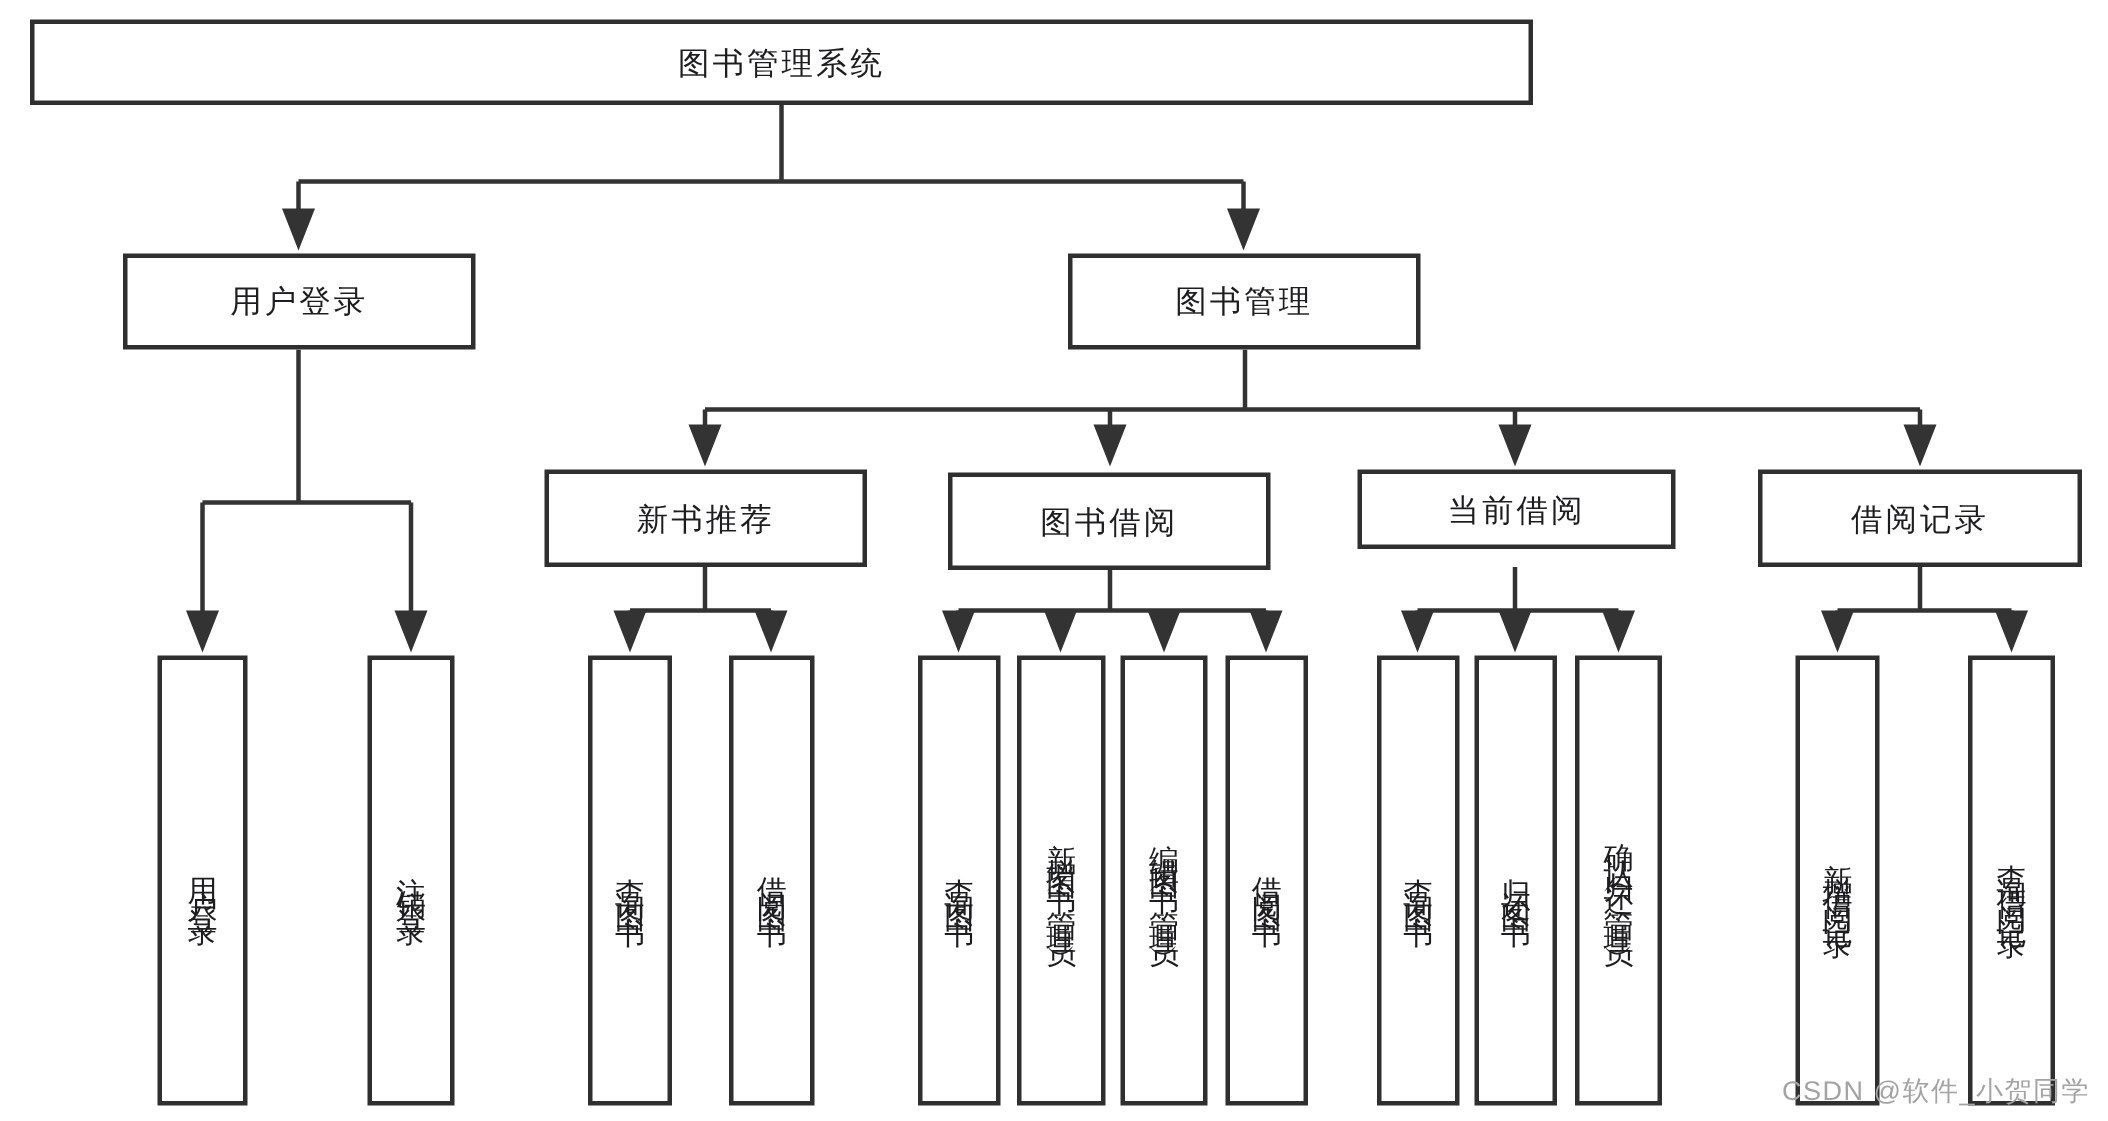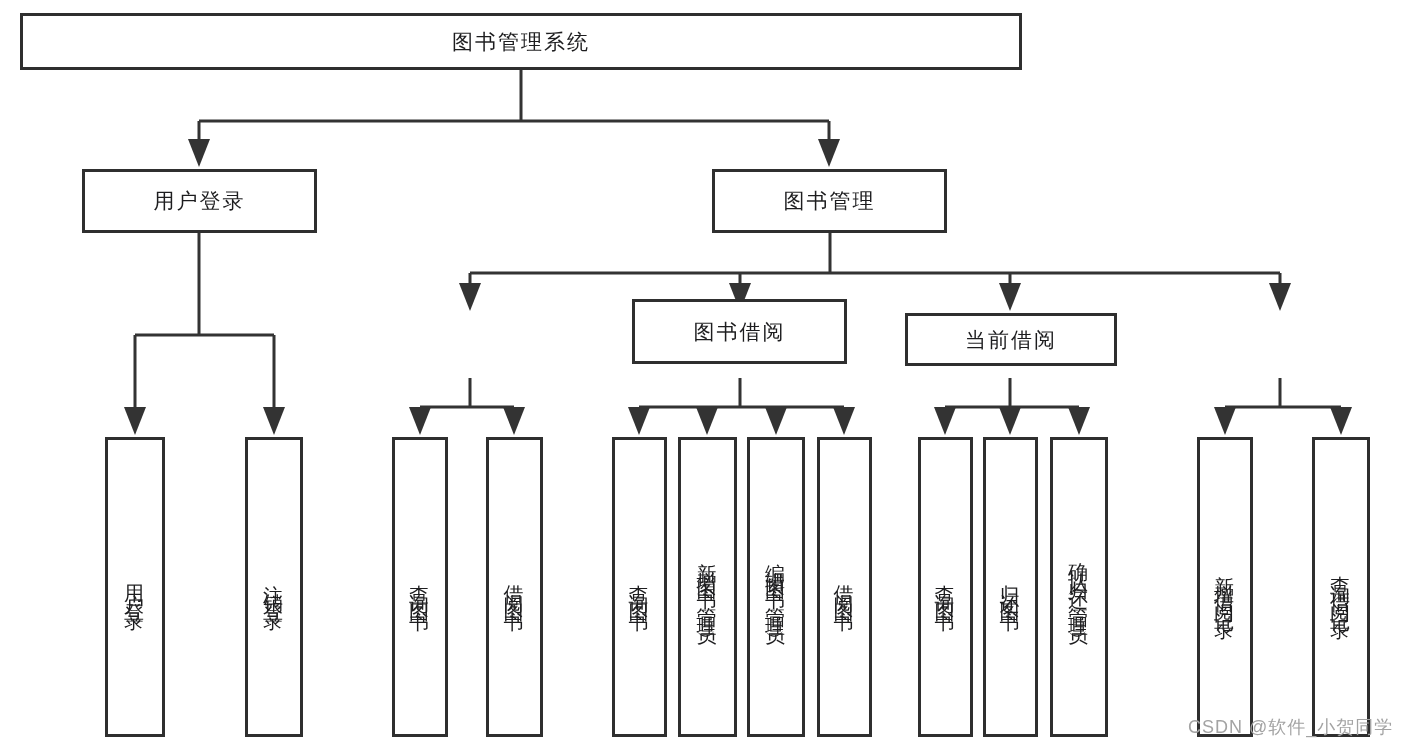--- a/index.html
+++ b/index.html
@@ -66,22 +66,24 @@
       <polygon points="1214,407 1236,407 1225,435"></polygon>
       <polygon points="1330,407 1352,407 1341,435"></polygon>
     </g>
   </svg>
 
   <div class="node h" style="left:20px;top:13px;width:1002px;height:57px">图书管理系统</div>
 
   <div class="node h" style="left:82px;top:169px;width:235px;height:64px">用户登录</div>
   <div class="node h" style="left:712px;top:169px;width:235px;height:64px">图书管理</div>
 
-  <div class="node h" style="left:632px;top:299px;width:215px;height:65px">图书借阅</div>
+  <div class="node h" style="left:363px;top:313px;width:215px;height:65px">新书推荐</div>
+  <div class="node h" style="left:632px;top:315px;width:215px;height:65px">图书借阅</div>
   <div class="node h" style="left:905px;top:313px;width:212px;height:53px">当前借阅</div>
+  <div class="node h" style="left:1172px;top:313px;width:216px;height:65px">借阅记录</div>
 
   <div class="node v" style="left:105px;top:437px;width:60px;height:300px">
     <span class="vt">用户登录</span>
   </div>
   <div class="node v" style="left:245px;top:437px;width:58px;height:300px">
     <span class="vt">注销登录</span>
   </div>
 
   <div class="node v" style="left:392px;top:437px;width:56px;height:300px">
     <span class="vt">查询图书</span>

